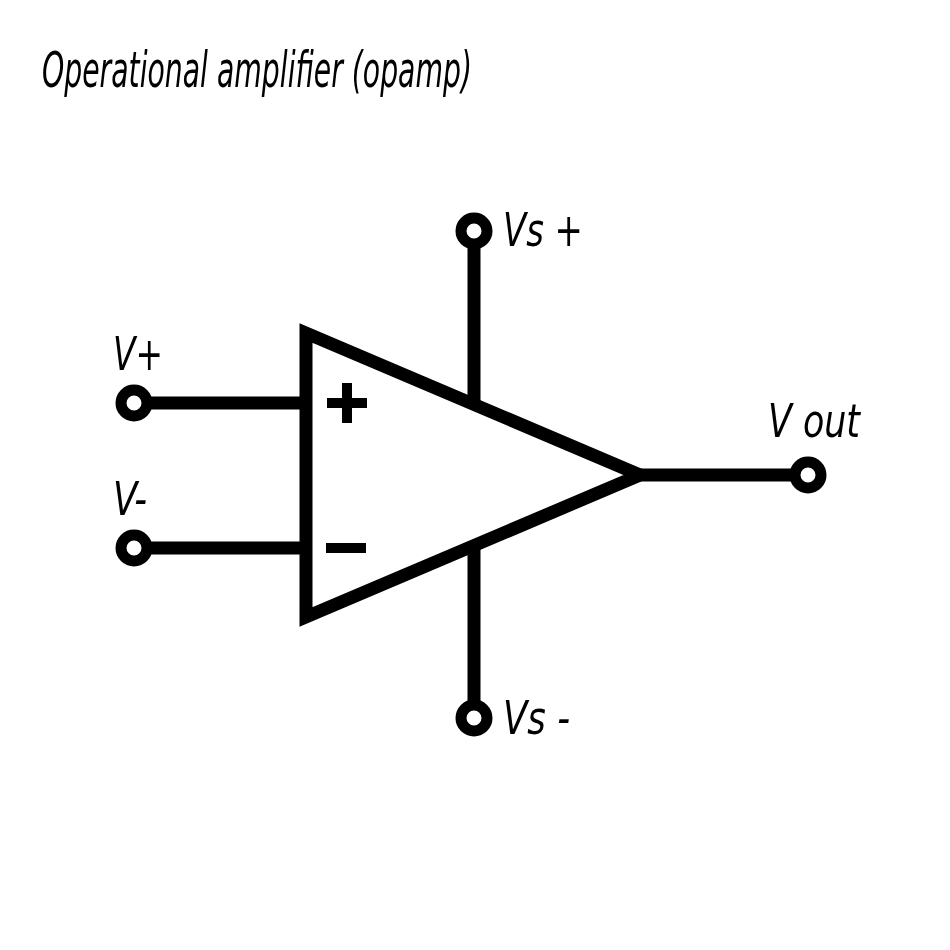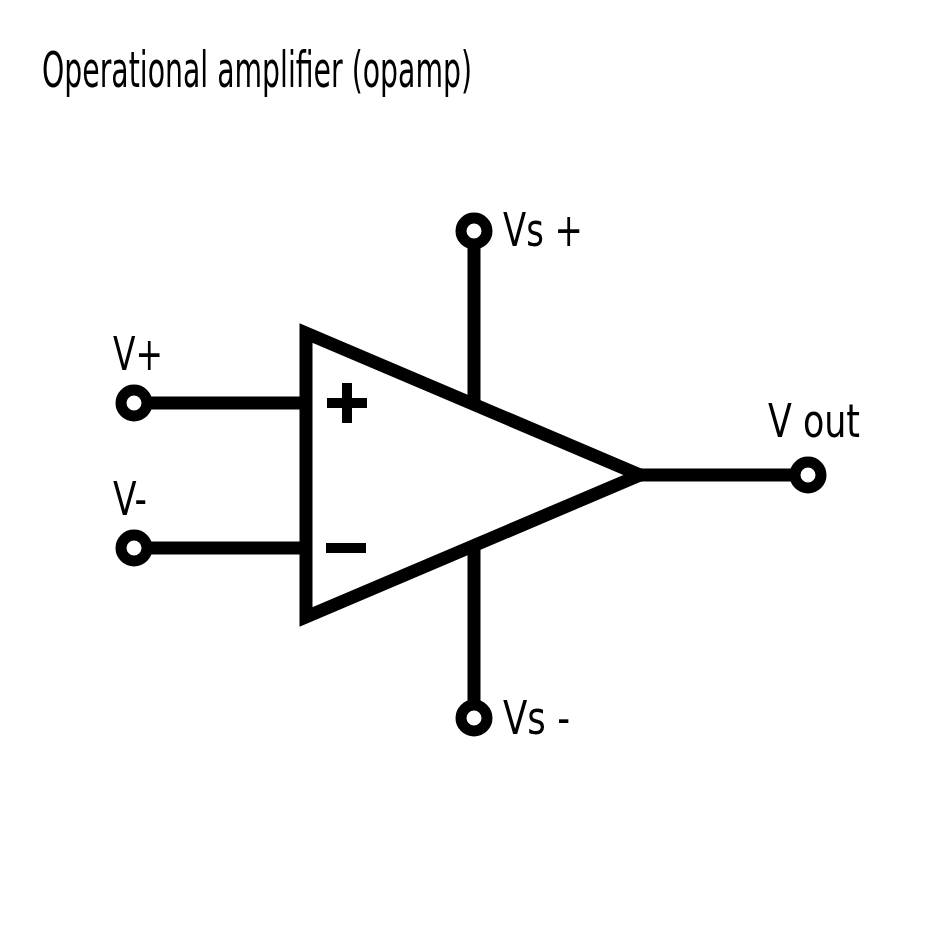--- a/index.html
+++ b/index.html
@@ -8,20 +8,21 @@
     width: 950px;
     height: 950px;
     background: var(--bg, #ffffff);
     font-family: "DejaVu Sans", "Liberation Sans", sans-serif;
   }
   .stage {
     position: relative;
     width: 950px;
     height: 950px;
     overflow: hidden;
+    font-style: italic;
   }
   svg { display: block; }
   .wire {
     stroke: var(--ink, #000);
     stroke-width: 13;
     stroke-linecap: butt;
     fill: none;
   }
   .symbol-stroke {
     stroke: var(--ink, #000);

